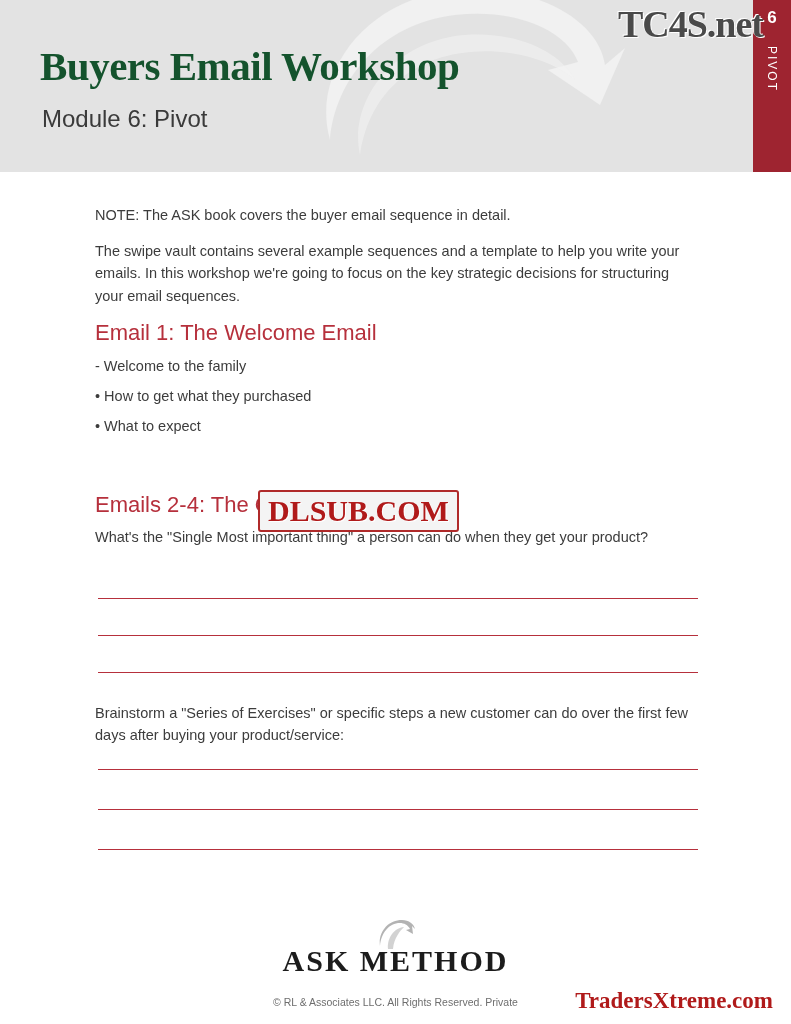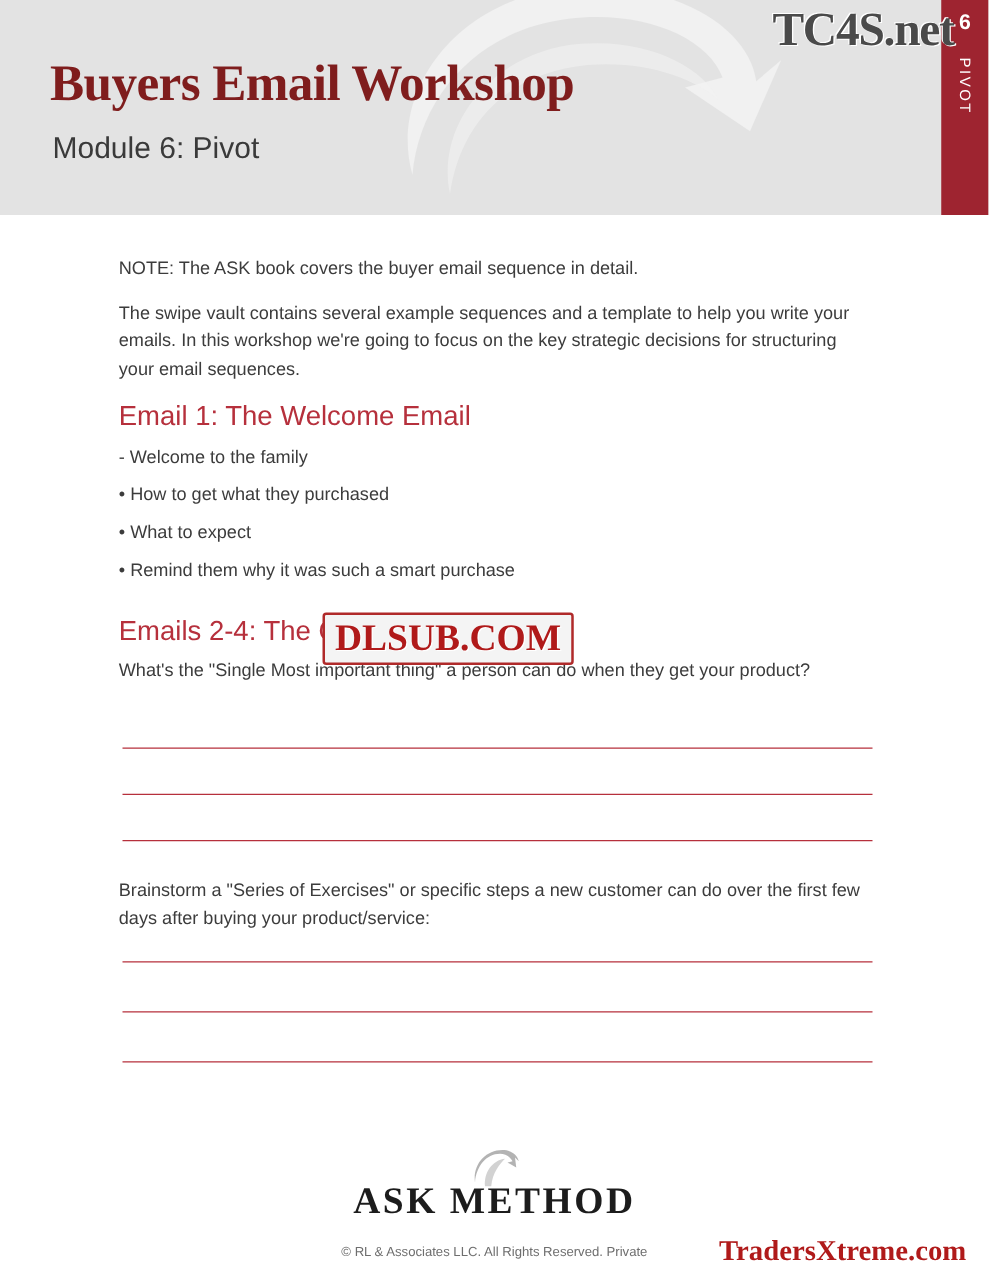--- a/index.html
+++ b/index.html
@@ -34,21 +34,21 @@
     height: 230px;
     opacity: 0.55;
   }
   .doc-title {
     position: absolute;
     left: 40px;
     top: 42px;
     font-family: "Liberation Serif", serif;
     font-weight: bold;
     font-size: 41px;
-    color: #7f1d1d;
+    color: #14532d;
     letter-spacing: -0.5px;
   }
   .doc-subtitle {
     position: absolute;
     left: 42px;
     top: 105px;
     font-size: 24px;
     color: #3a3a3a;
     font-weight: normal;
   }
@@ -222,21 +222,20 @@
 
     <div class="para" style="top: 32px;">NOTE: The ASK book covers the buyer email sequence in detail.</div>
 
     <div class="para" style="top: 68px;">The swipe vault contains several example sequences and a template to help you write your emails. In this workshop we're going to focus on the key strategic decisions for structuring your email sequences.</div>
 
     <div class="section-head" style="top: 148px;">Email 1: The Welcome Email</div>
 
     <div class="bullet" style="top: 186px;">- Welcome to the family</div>
     <div class="bullet" style="top: 216px;">• How to get what they purchased</div>
     <div class="bullet" style="top: 246px;">• What to expect</div>
-    <div class="bullet" style="top: 277px;">• Remind them why it was such a smart purchase</div>
 
     <div class="section-head" style="top: 320px;">Emails 2-4: The Onboarding Emails</div>
 
     <div class="para" style="top: 354px;">What's the "Single Most important thing" a person can do when they get your product?</div>
 
     <div class="rule" style="top: 426px;"></div>
     <div class="rule" style="top: 463px;"></div>
     <div class="rule" style="top: 500px;"></div>
 
     <div class="para" style="top: 530px;">Brainstorm a "Series of Exercises" or specific steps a new customer can do over the first few days after buying your product/service:</div>

